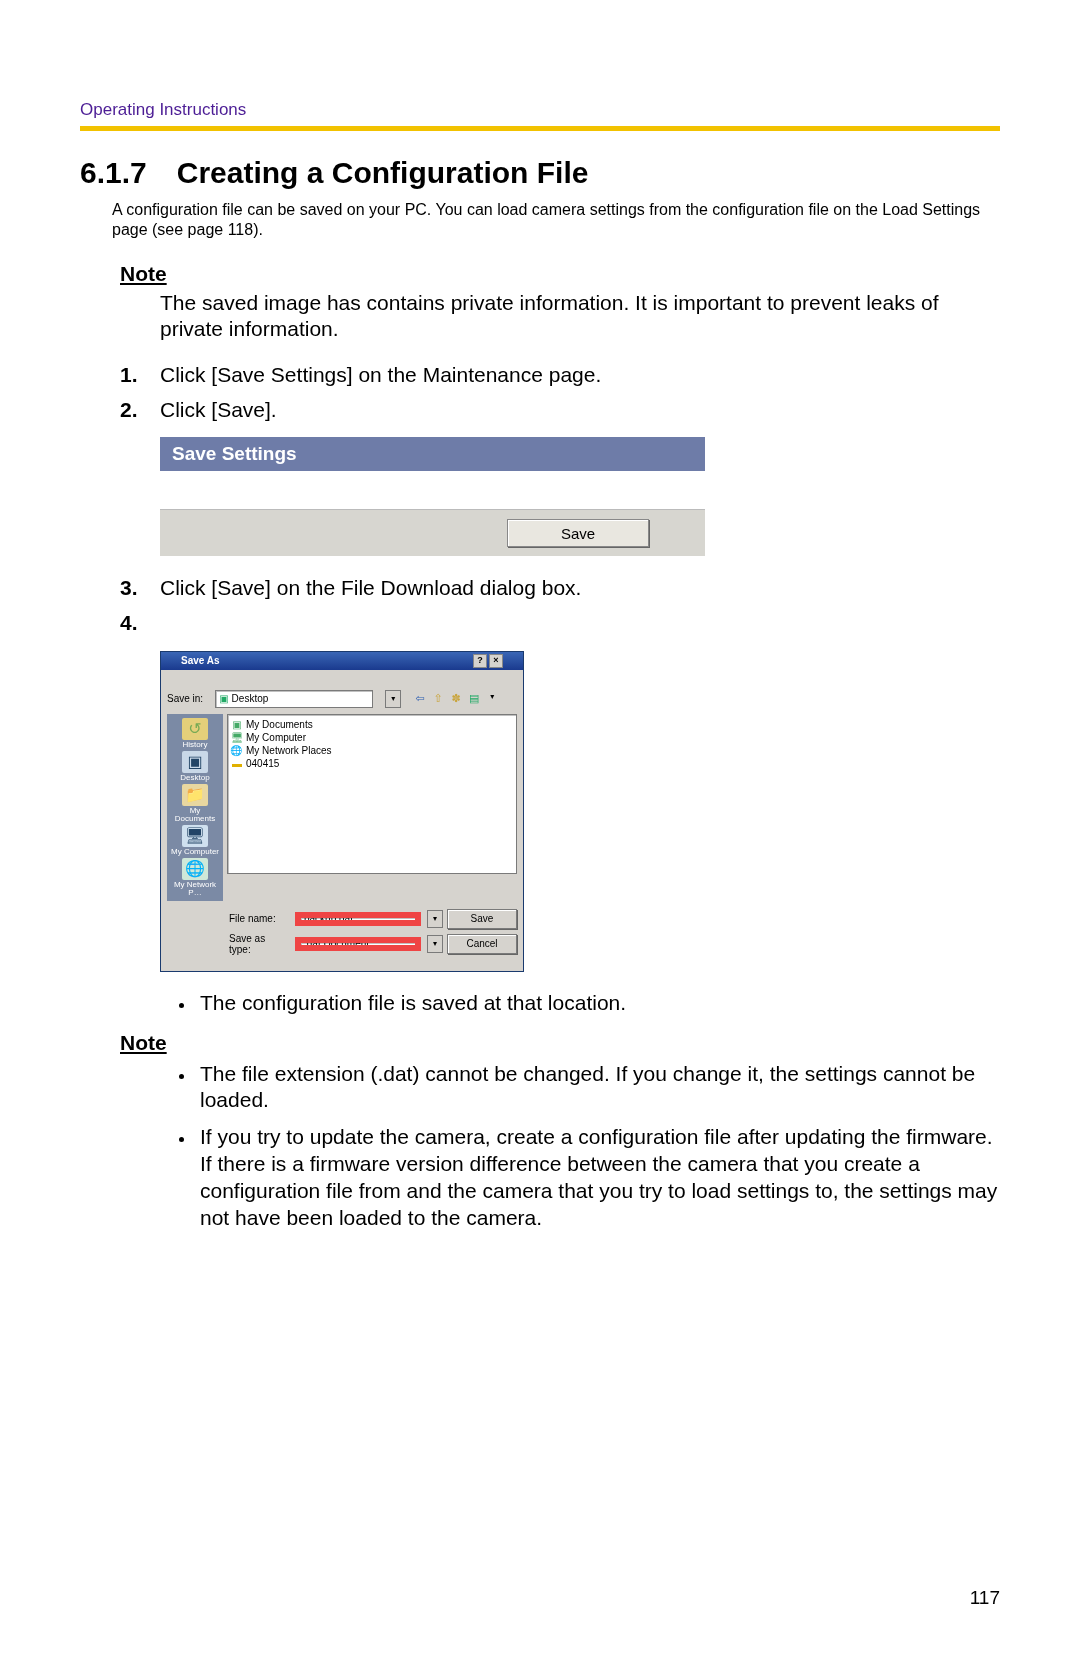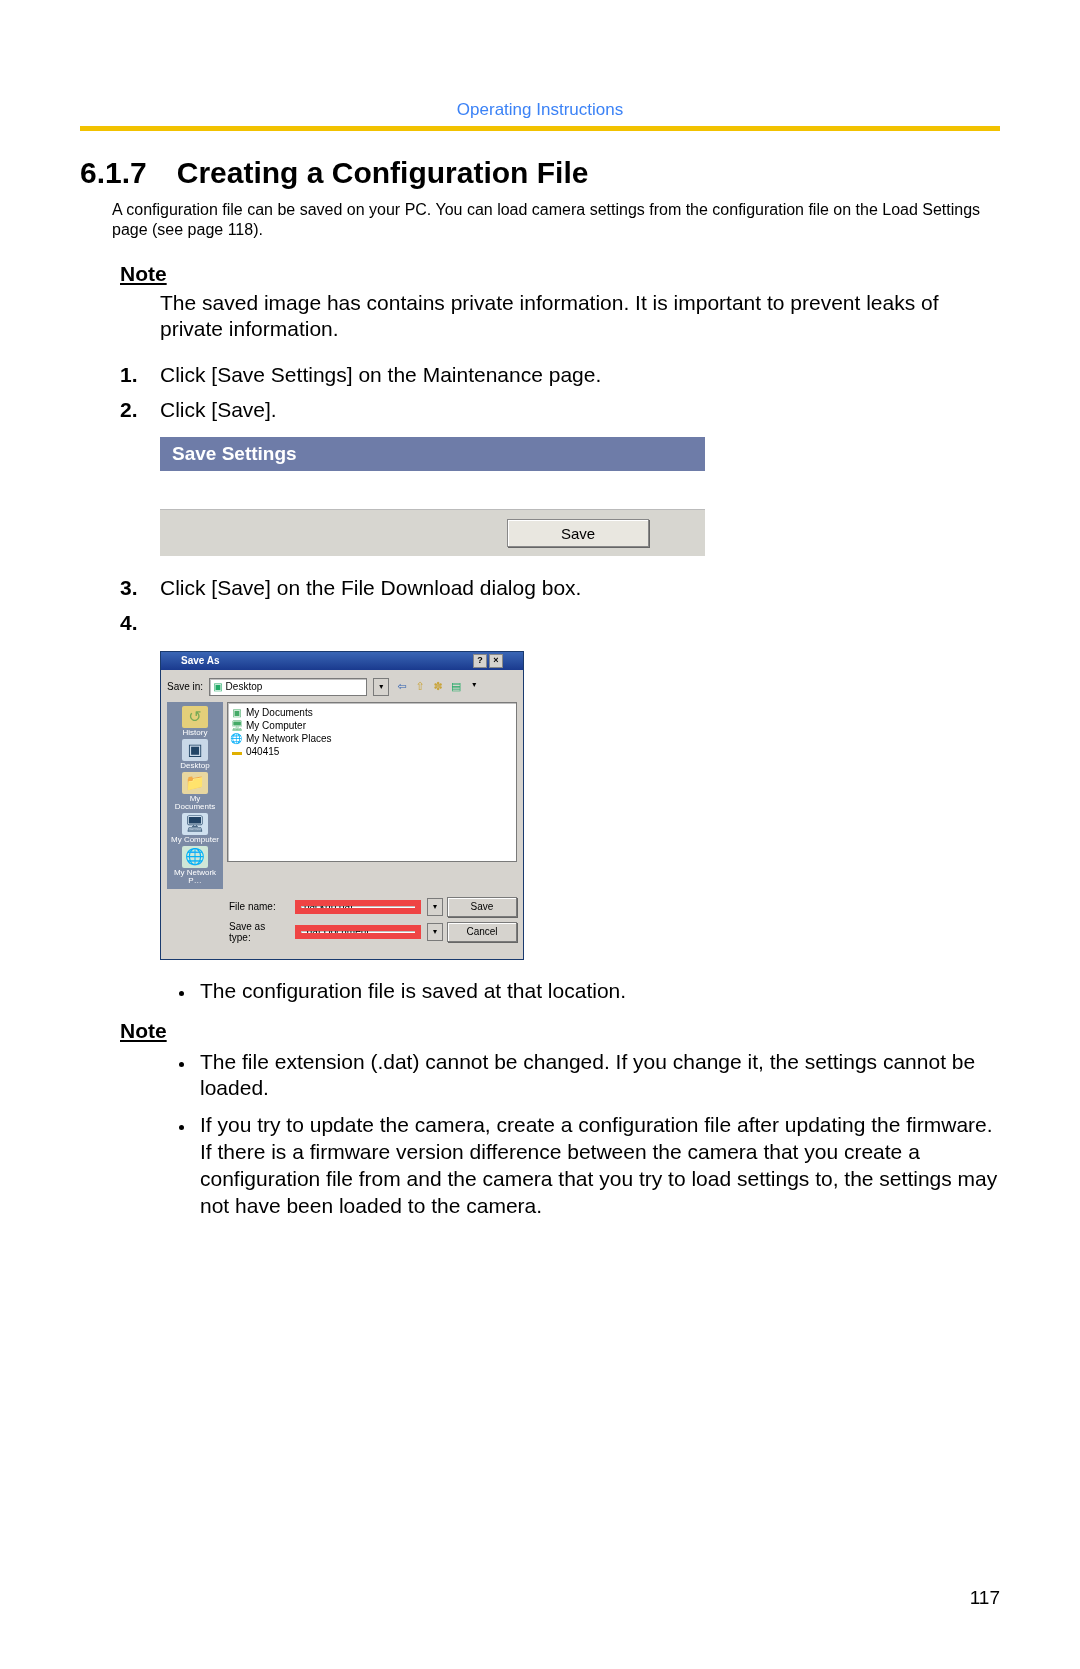--- a/index.html
+++ b/index.html
@@ -9,23 +9,23 @@
     background: #fff;
     width: 1080px;
     height: 1669px;
     position: relative;
     color: #000;
   }
   .page {
     padding: 100px 80px 0 80px;
   }
   .header-text {
-    text-align: center;
+    text-align: left;
     font-size: 17px;
-    color: #3b82f6;
+    color: #4c1d95;
     margin-bottom: 6px;
   }
   .yellow-rule {
     height: 5px;
     background: #f2c200;
     margin-bottom: 25px;
   }
   .section-heading {
     font-size: 30px;
     font-weight: bold;
@@ -136,24 +136,24 @@
     line-height: 10px;
     text-align: center;
     color:#000;
   }
   .saveas-inner {
     padding: 6px 6px 6px 6px;
     display: flex;
     gap: 4px;
   }
   .saveas-topbar {
-    padding: 8px 6px 0 6px;
-    display: flex;
-    align-items: center;
-    gap: 6px;
+    padding: 20px 6px 0 6px;
+    display: flex;
+    align-items: center;
+    gap: 12px;
     font-size: 10px;
   }
   .saveas-topbar .sel {
     background: #fff;
     border: 1px solid #7a7a7a;
     box-shadow: inset 1px 1px 0 #c0c0c0;
     height: 16px;
     width: 150px;
     display:flex; align-items:center;
     padding:0 3px;

